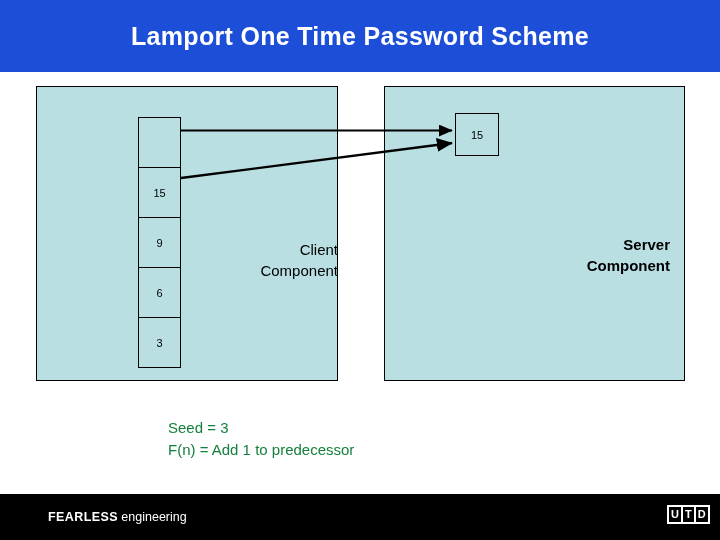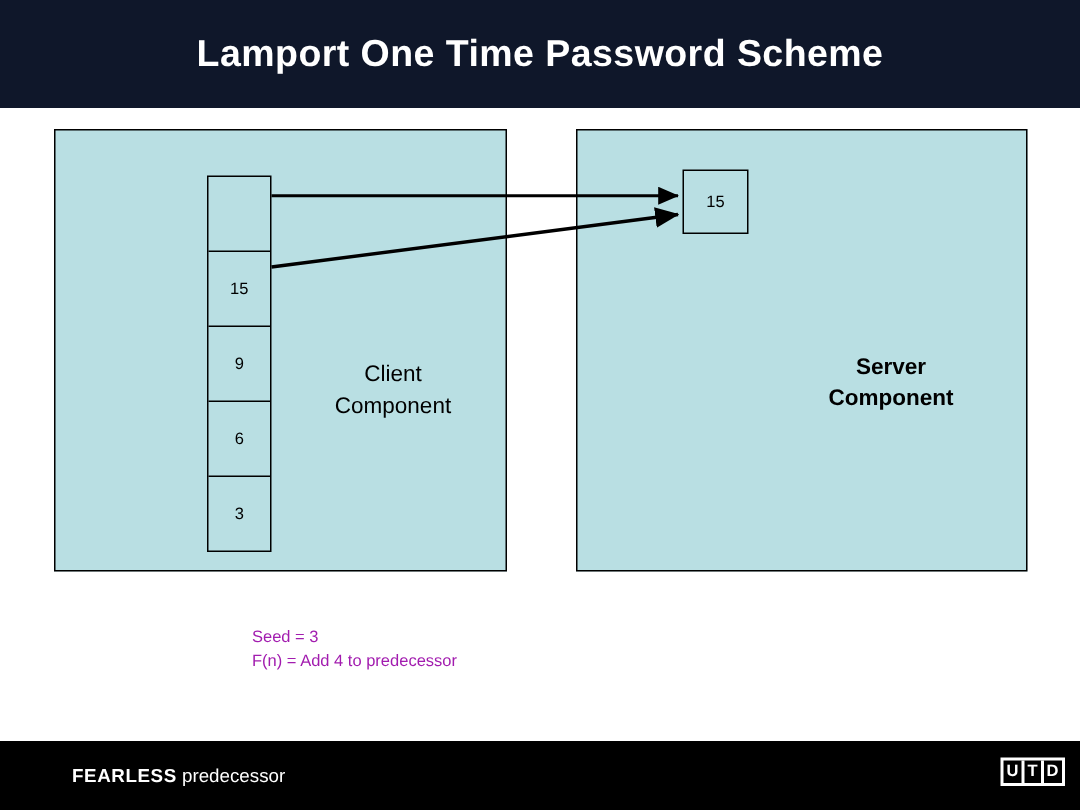--- a/index.html
+++ b/index.html
@@ -13,21 +13,21 @@
     position: relative;
     overflow: hidden;
     font-family: "Liberation Sans", sans-serif;
   }
 
   
   #title-bar {
     position: absolute;
     left: 0; top: 0;
     width: 720px; height: 72px;
-    background: #0f172a;
+    background: #1d4ed8;
   }
   #slide-title {
     position: absolute;
     left: 0; top: 0;
     width: 720px;
     line-height: 72px;
     text-align: center;
     color: #ffffff;
     font-size: 25px;
     font-weight: bold;
@@ -40,21 +40,21 @@
     position: absolute;
     background: #b9dfe3;
     border: 1px solid #000000;
     box-sizing: border-box;
   }
   #client-panel { left: 36px;  top: 86px; width: 302px; height: 295px; }
   #server-panel { left: 384px; top: 86px; width: 301px; height: 295px; }
 
   .panel-label {
     position: absolute;
-    text-align: center;
+    text-align: right;
     color: #000000;
     line-height: 1.38;
     white-space: pre-line;
   }
   #client-label {
     left: 186px; top: 240px; width: 152px;
     font-size: 15px; font-weight: normal;
   }
   #server-label {
     left: 518px; top: 235px; width: 152px;
@@ -104,22 +104,22 @@
     position: absolute;
     left: 0; top: 0;
     width: 720px; height: 540px;
     pointer-events: none;
   }
 
   
   #caption {
     position: absolute;
     left: 168px; top: 417px;
-    font-size: 11px;
-    color: #a21caf;
+    font-size: 15px;
+    color: #15803d;
     line-height: 1.47;
     white-space: nowrap;
   }
   #caption div { white-space: nowrap; }
   #caption sub { font-size: .68em; vertical-align: -.28em; }
 
   
   #footer-bar {
     position: absolute;
     left: 0; top: 494px;
@@ -190,23 +190,23 @@
     <marker id="arrowhead" markerWidth="7" markerHeight="6" refX="6.6" refY="3" orient="auto" markerUnits="strokeWidth">
       <path d="M0,0 L7,3 L0,6 z" fill="#000000"></path>
     </marker>
   </defs>
   <line x1="181" y1="130.5" x2="452" y2="130.5" stroke="#000000" stroke-width="2" marker-end="url(#arrowhead)"></line>
   <line x1="181" y1="178" x2="452" y2="143" stroke="#000000" stroke-width="2.3" marker-end="url(#arrowhead)"></line>
 </svg>
 
 <div id="caption">
   <div>Seed = 3</div>
-  <div>F(n) = Add 4 to predecessor</div>
+  <div>F(n) = Add 1 to predecessor</div>
 </div>
 
 <div id="footer-bar"></div>
-<div id="footer-text"><span class="bold">FEARLESS</span><span> predecessor</span></div>
+<div id="footer-text"><span class="bold">FEARLESS</span><span> engineering</span></div>
 
 <div id="utd-logo">
   <span>U</span>
   <span>T</span>
   <span>D</span>
 </div>
 
 </body></html>

